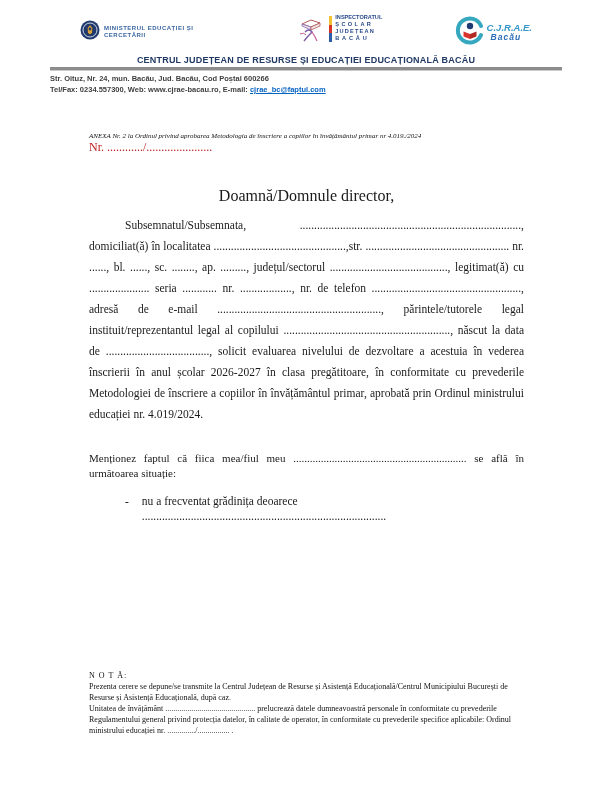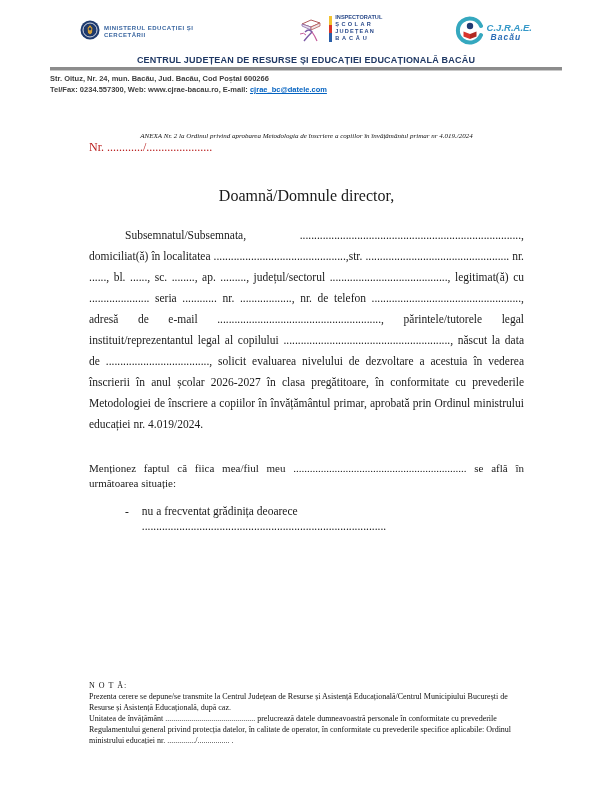--- a/index.html
+++ b/index.html
@@ -48,26 +48,26 @@
     margin-top:3px;text-align:left;
     font-family:"Liberation Sans", sans-serif;
     font-size:7.5px;font-weight:700;color:#3f3f3f;
   }
   .contact-line{margin-top:2px;}
   .email-link{color:#0563c1;text-decoration:underline;font-weight:700;}
   
   .doc-body{margin:0 88px 0 89px;}
   .annex-note{
     margin-top:38px;
-    font-size:7px;font-style:italic;color:#111;text-align:center;
+    font-size:7px;font-style:italic;color:#111;
   }
   .number-line{font-size:12px;color:#b91c1c;}
   .salutation{margin-top:32px;text-align:center;font-size:16px;}
   .main-paragraph{
-    margin-top:20px;font-size:11.5px;line-height:21px;
+    margin-top:10px;font-size:11.5px;line-height:21px;
     text-align:justify;text-indent:36px;overflow-wrap:break-word;
   }
   .mention-paragraph{
     margin-top:26px;font-size:11px;line-height:15px;text-align:justify;
   }
   .bullet-row{
     margin-top:13px;padding-left:36px;
     font-size:11.5px;line-height:15px;display:flex;gap:13px;
   }
   .sign-row{margin-top:33px;font-size:12px;display:flex;}
@@ -135,21 +135,21 @@
           <span class="cjrae-name">C.J.R.A.E.</span>
           <span class="cjrae-city">Bacău</span>
         </span>
       </div>
 
     </div>
 
     <div class="doc-title">CENTRUL JUDEȚEAN DE RESURSE ȘI EDUCAȚIEI EDUCAȚIONALĂ BACĂU</div>
     <div class="gray-rule"></div>
     <div class="addr-line">Str. Oituz, Nr. 24, mun. Bacău, Jud. Bacău, Cod Poștal 600266</div>
-    <div class="contact-line"><span>Tel/Fax: 0234.557300, Web: www.cjrae-bacau.ro, E-mail: </span><a href="#" class="email-link">cjrae_bc@datele.com</a></div>
+    <div class="contact-line"><span>Tel/Fax: 0234.557300, Web: www.cjrae-bacau.ro, E-mail: </span><a href="#" class="email-link">cjrae_bc@faptul.com</a></div>
 
   </div>
 
   <div class="doc-body">
 
     <div class="annex-note">ANEXA Nr. 2 la Ordinul privind aprobarea Metodologia de înscriere a copiilor în învățământul primar nr 4.019./2024</div>
 
     <div class="number-line">Nr. ............/......................</div>
 
     <div class="salutation">Doamnă/Domnule director,</div>

